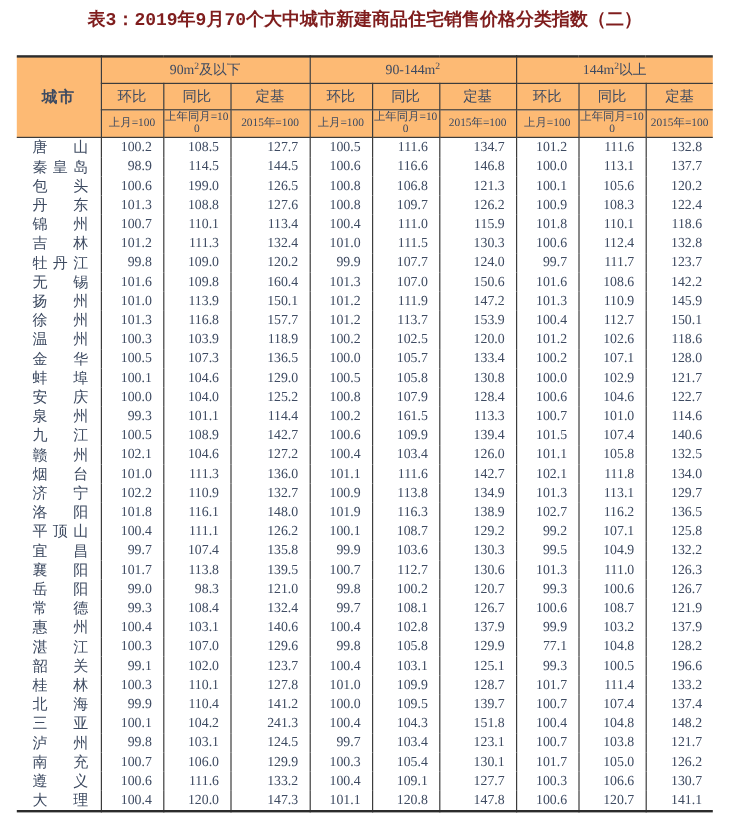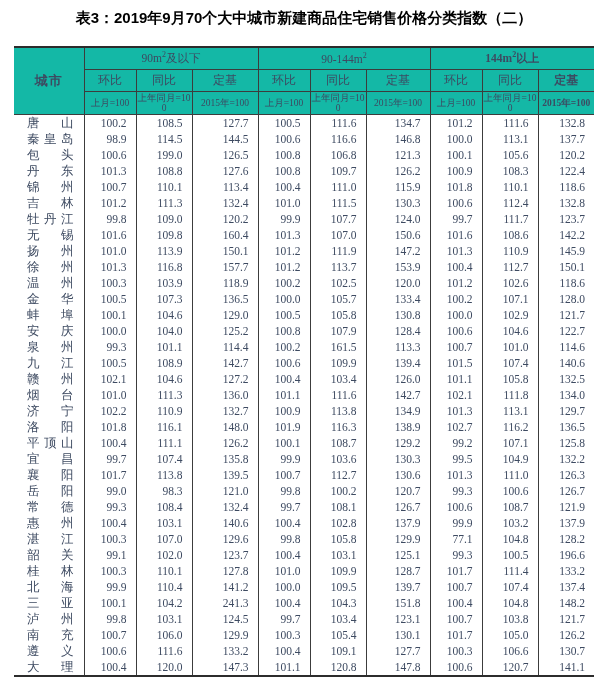--- a/index.html
+++ b/index.html
@@ -13,40 +13,40 @@
     overflow: hidden;
     font-family: "Liberation Serif", "DejaVu Serif", serif;
     color: #3d4a61;
   }
   .page-title {
     margin: 9px 0 0 0;
     text-align: center;
     font-size: 15px;
     line-height: 18px;
     font-weight: bold;
-    color: #000000;
-    font-family: Liberation Sans, sans-serif;
+    color: #7f1d1d;
+    font-family: Liberation Mono, monospace;
   }
   table.idx-table {
     margin: 19px 0 0 14px;
     width: 580px;
     border-collapse: collapse;
     table-layout: fixed;
     border-top: 2px solid #2c2c2c;
     border-bottom: 2px solid #2c2c2c;
   }
   thead th {
     border: 1px solid #3c3c3c;
     font-weight: normal;
     color: #3d4a61;
     padding: 0;
-    background: #14b8a6;
+    background: #fdba74;
   }
   thead th:first-child { border-left: none; }
-  thead th:last-child  { border-right: none; font-weight: bold; }
+  thead th:last-child  { border-right: none; }
   th.city-th {
     font-size: 13px;
     letter-spacing: 1px;
     font-weight: bold;
   }
   th.group-th {
     height: 21px;
     font-size: 11.5px;
   }
   th.group-th sup {

